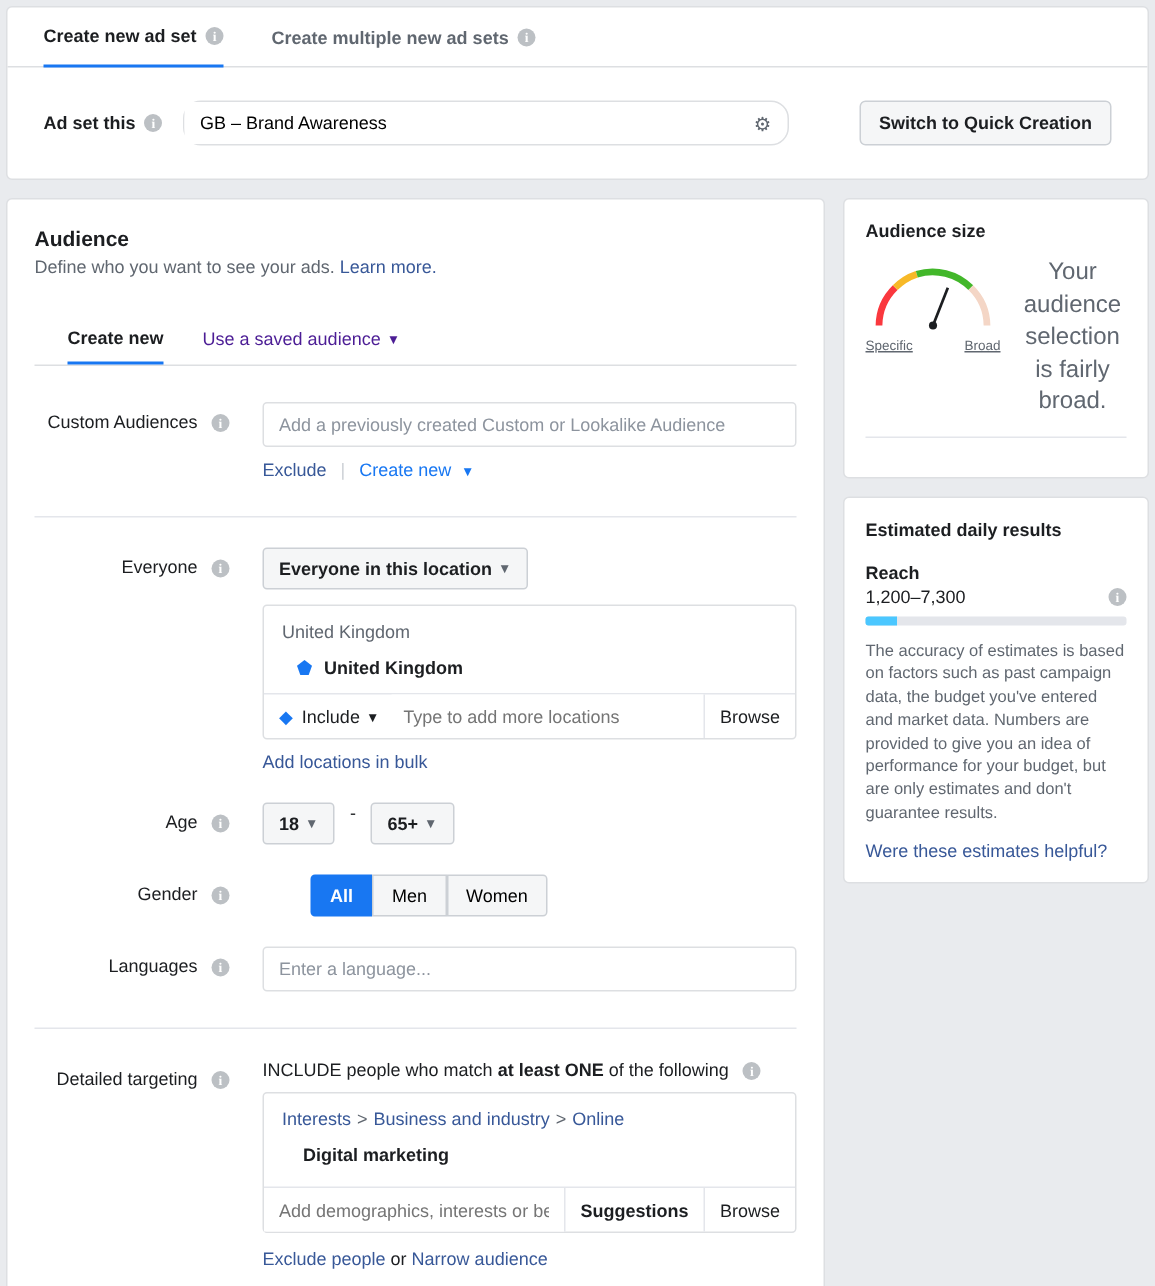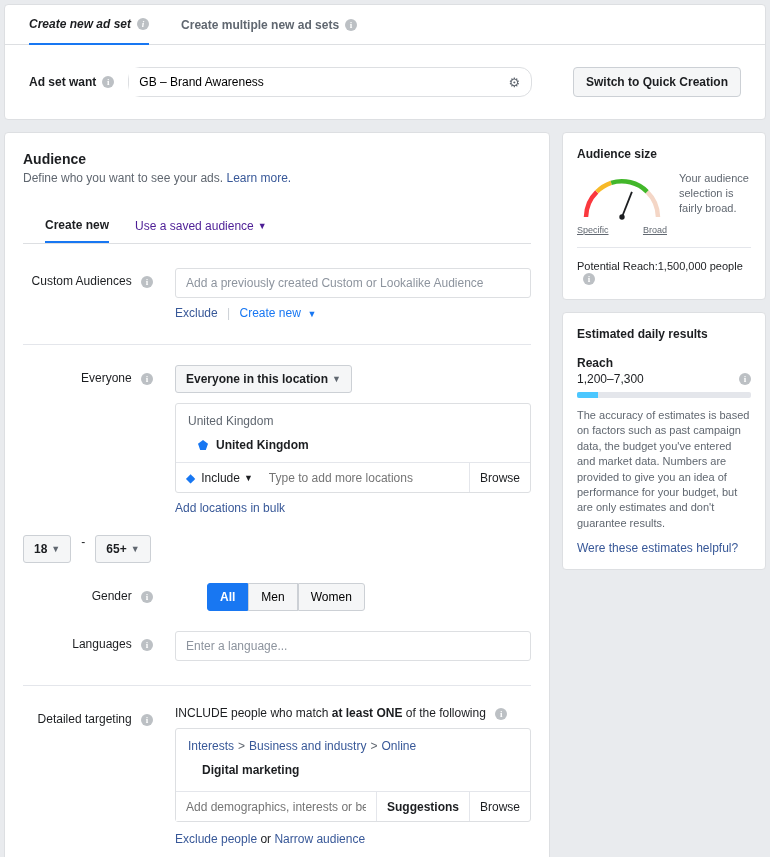--- a/index.html
+++ b/index.html
@@ -20,21 +20,21 @@
   .top-tabs {
     display: flex; align-items: center; height: 40px;
     border-bottom: 1px solid #dddfe2;
     padding: 0 24px;
   }
   .top-tab {
     display: flex; align-items: center; height: 40px;
     margin-right: 32px; color: #606770; font-weight: 600;
     cursor: pointer;
   }
-  .top-tab.active { color: #1c1e21; border-bottom: 2px solid #1877f2; font-style: italic; }
+  .top-tab.active { color: #1c1e21; border-bottom: 2px solid #1877f2; }
   .info-icon {
     display: inline-flex; width: 12px; height: 12px; border-radius: 50%;
     background: #bcc0c4; color: #fff; font-size: 9px; font-weight: bold;
     align-items: center; justify-content: center; margin-left: 6px;
     font-family: Georgia, serif;
   }
   .top-body {
     display: flex; align-items: center; padding: 22px 24px;
   }
   .label-strong { font-weight: 600; }
@@ -131,21 +131,21 @@
   .dt-input { flex: 1; border: none; outline: none; height: 100%; padding: 0 10px; font-size: 12px; }
   .dt-action { border-left: 1px solid #e4e6eb; padding: 0 10px; height: 100%; display: flex; align-items: center; cursor: pointer; font-size: 12px; font-weight: 600; }
   .dt-action.plain { font-weight: 400; }
   .exclude-narrow { margin-top: 10px; }
   .side-card { padding: 14px 14px; }
   .side-title { font-weight: 700; font-size: 12px; margin-bottom: 10px; }
   .gauge-wrap { display: flex; gap: 12px; }
   .gauge { position: relative; width: 90px; height: 56px; }
   .gauge svg { width: 90px; height: 56px; }
   .gauge-labels { display: flex; justify-content: space-between; font-size: 9px; color: #606770; margin-top: -2px; text-decoration: underline; }
-  .gauge-text { color: #606770; font-size: 11px; line-height: 1.35; }
+  .gauge-text { color: #606770; font-size: 16px; line-height: 1.35; text-align: center; }
   .side-rule { border: none; border-top: 1px solid #e4e6eb; margin: 12px 0; }
   .reach-text { font-size: 11px; color: #1c1e21; }
   .edr-sub { font-weight: 600; margin-top: 15px; }
   .edr-val { margin: 2px 0 6px; display: flex; align-items: center; justify-content: space-between; }
   .bar-bg { background: #e4e6eb; height: 6px; width: 100%; border-radius: 2px; }
   .bar-fill { background: #4bc7ff; height: 6px; width: 12%; border-radius: 2px 0 0 2px; }
   .edr-desc { color: #606770; font-size: 11px; line-height: 1.4; margin-top: 10px; }
   .helpful { margin-top: 10px; }
 </style>
 </head>
@@ -157,21 +157,21 @@
       <span>Create new ad set</span>
       <span class="info-icon">i</span>
     </div>
     <div class="top-tab">
       <span>Create multiple new ad sets</span>
       <span class="info-icon">i</span>
     </div>
   </div>
   <div class="top-body">
     <div class="adset-name-wrap">
-      <span class="label-strong">Ad set want</span>
+      <span class="label-strong">Ad set this</span>
       <span class="info-icon">i</span>
       <div class="adset-input-wrap">
         <input class="adset-input" value="GB – Brand Awareness" style="">
         <div class="gear-btn">
           <span class="gear-icon">⚙</span>
         </div>
       </div>
     </div>
     <button class="btn">Switch to Quick Creation</button>
   </div>
@@ -237,20 +237,24 @@
               <div class="loc-browse">Browse</div>
             </div>
           </div>
           <div class="bulk-link">
             <span class="link">Add locations in bulk</span>
           </div>
         </div>
       </div>
 
       <div class="form-row">
+        <div class="form-label">
+          <span>Age</span>
+          <span class="info-icon">i</span>
+        </div>
         <div class="form-control" style="display:flex; align-items:flex-start; gap:10px;">
           <div class="select-btn">
             <span>18</span>
               <span class="caret">▼</span>
           </div>
           <span>-</span>
           <div class="select-btn">
             <span>65+</span>
               <span class="caret">▼</span>
           </div>
@@ -327,24 +331,20 @@
             </svg>
           </div>
           <div class="gauge-labels">
             <span>Specific</span>
             <span>Broad</span>
           </div>
         </div>
         <div class="gauge-text">Your audience selection is fairly broad.</div>
       </div>
       <hr class="side-rule">
-      <div class="reach-text">
-        <span>Potential Reach:</span><span>1,500,000 people</span>
-        <span class="info-icon">i</span>
-      </div>
     </div>
 
     <div class="card side-card">
       <div class="side-title">Estimated daily results</div>
       <div class="edr-sub">Reach</div>
       <div class="edr-val">
         <span>1,200–7,300</span>
         <span class="info-icon">i</span>
       </div>
       <div class="bar-bg">

